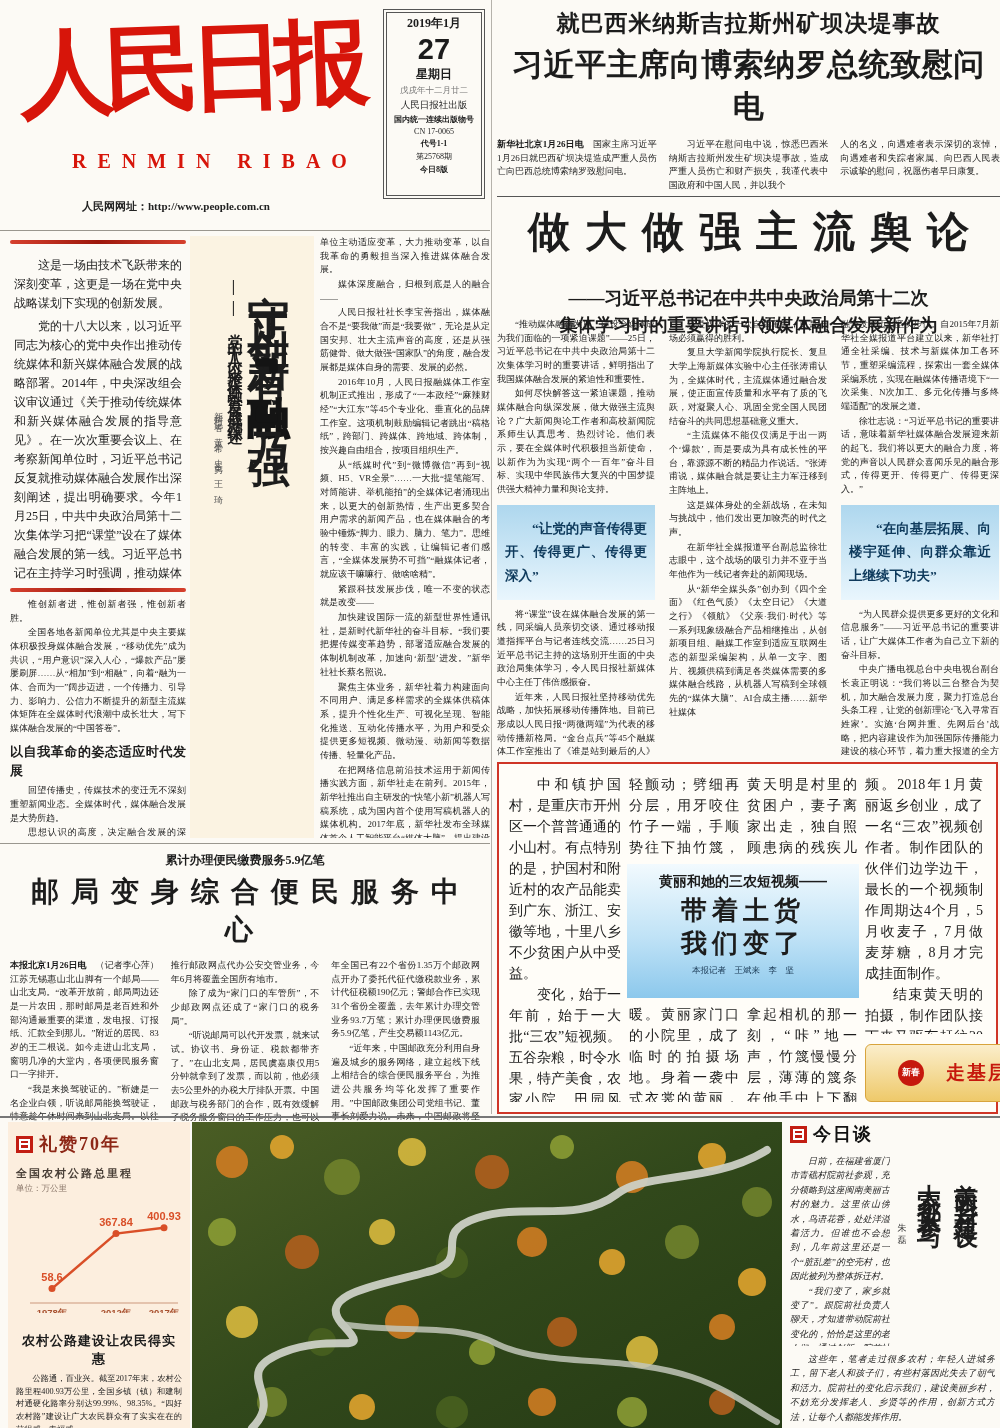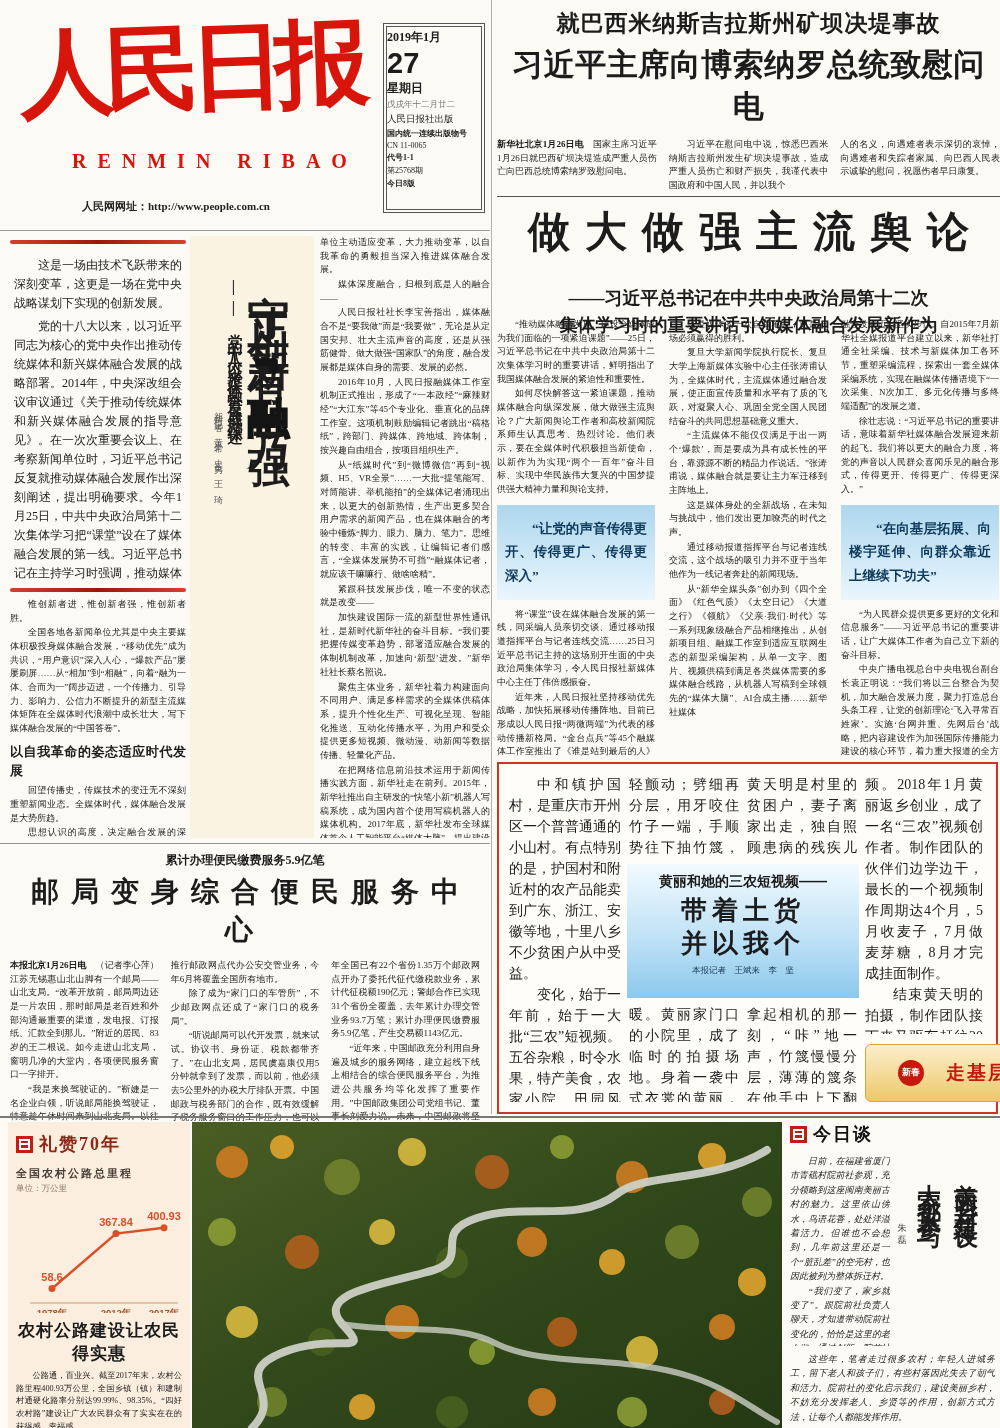--- a/index.html
+++ b/index.html
@@ -10,21 +10,21 @@
   .bt{font-size:9px;line-height:1.52;text-align:justify;overflow:hidden;}
   .bt p{margin:0 0 1px 0;text-indent:2em;}
   .bt p.ni{text-indent:0;}
   .b{font-weight:bold;}
   
   .logo-cn{left:20px;top:4px;width:365px;font-size:95px;font-weight:900;color:#d7150a;
            letter-spacing:-10px;line-height:1.35;transform:rotate(-2deg);white-space:nowrap;}
   .logo-en{left:72px;top:150px;font-size:20px;font-weight:bold;color:#d7150a;letter-spacing:11px;}
   .site-line{left:82px;top:199px;font-size:11px;font-weight:bold;color:#222;text-decoration:none;}
   .datebox{left:386px;top:12px;width:94px;height:182px;border:1px solid #555;outline:1px solid #555;
-           outline-offset:2px;text-align:left;background:#fcfaf5;margin-top:14px;}
+           outline-offset:2px;text-align:center;background:#fcfaf5;}
   .datebox div{margin:2px 0;}
   .d-month{font-size:12px;font-weight:bold;margin-top:6px;}
   .d-day{font-size:29px;font-weight:600;line-height:1.05;}
   .d-week{font-size:12px;font-weight:bold;}
   .d-lunar{font-size:8.5px;color:#777;}
   .d-pub{font-size:9.5px;margin-top:5px;}
   .d-s{font-size:8px;}
   .d-sb{font-size:8px;font-weight:bold;}
   
   .vline{left:491px;top:0;width:1px;height:1114px;background:#b5b2ab;}
@@ -70,21 +70,21 @@
   
   .peach{background:#fceede;}
   .sec-head{display:flex;align-items:center;gap:6px;}
   .paper-logo{width:17px;height:17px;background:#c21d12;position:relative;flex:0 0 aupx;}
   .paper-logo::before{content:"";position:absolute;inset:3px;border:2px solid #fff;}
   .paper-logo::after{content:"";position:absolute;left:3px;right:3px;top:7px;height:2px;background:#fff;}
   .sec-title-red{font-size:18px;font-weight:900;color:#8d2716;letter-spacing:2px;}
   .sec-title-blk{font-size:18px;font-weight:900;color:#111;letter-spacing:2px;}
   .ch-title{font-size:11px;font-weight:bold;color:#4a4038;letter-spacing:2px;margin-top:10px;}
   .ch-unit{font-size:8.5px;color:#8a776a;margin-top:2px;}
-  .ch-head{font-size:17px;font-weight:900;text-align:center;letter-spacing:1px;margin-top:2px;}
+  .ch-head{font-size:13px;font-weight:900;text-align:center;letter-spacing:1px;margin-top:15px;}
   .small-bt{font-size:8.2px;line-height:1.55;text-align:justify;}
   .small-bt p{margin:0;text-indent:2em;}
   .tt-body{font-size:9px;line-height:1.6;font-style:italic;text-align:justify;overflow:hidden;}
   .tt-body p{margin:0;text-indent:2em;}
   .tt-vt{writing-mode:vertical-rl;font-size:24px;font-weight:800;letter-spacing:8px;padding-top:10px;}
   .tt-author{writing-mode:vertical-rl;font-size:9px;color:#444;letter-spacing:12px;padding-top:62px;}
 </style>
 </head>
 <body>
 
@@ -94,21 +94,21 @@
   <div class="abs logo-en">RENMIN RIBAO</div>
   <a class="abs site-line" href="#">人民网网址：http://www.people.com.cn</a>
 
   <div class="abs datebox">
     <div class="d-month">2019年1月</div>
     <div class="d-day sans">27</div>
     <div class="d-week">星期日</div>
     <div class="d-lunar">戊戌年十二月廿二</div>
     <div class="d-pub">人民日报社出版</div>
     <div class="d-sb">国内统一连续出版物号</div>
-    <div class="d-s">CN 11-0065</div>
+    <div class="d-s">CN 17-0065</div>
     <div class="d-sb">代号1-1</div>
     <div class="d-s">第25768期</div>
     <div class="d-sb">今日8版</div>
   </div>
 
   <div class="abs vline"></div>
   <div class="abs hl" style="left:0;top:230px;width:490px;"></div>
 
   <div class="abs" style="left:497px;top:8px;width:503px;">
     <div class="ts-kicker sans">就巴西米纳斯吉拉斯州矿坝决堤事故</div>
@@ -140,21 +140,21 @@
     <div class="quote">“让党的声音传得更开、传得更广、传得更深入”</div>
     <p>将“课堂”设在媒体融合发展的第一线，同采编人员亲切交谈、通过移动报道指挥平台与记者连线交流……25日习近平总书记主持的这场别开生面的中央政治局集体学习，令人民日报社新媒体中心主任丁伟倍感振奋。</p>
     <p>近年来，人民日报社坚持移动优先战略，加快拓展移动传播阵地。目前已形成以人民日报“两微两端”为代表的移动传播新格局。“金台点兵”等45个融媒体工作室推出了《谁是站到最后的人》等一批融媒体产品，广受好评。</p>
 
   </div>
   <div class="abs bt" style="left:669px;top:318px;width:158px;height:440px;">
     <p>这是媒体的一次自我革命，更是一场必须赢得的胜利。</p>
     <p>复旦大学新闻学院执行院长、复旦大学上海新媒体实验中心主任张涛甫认为，全媒体时代，主流媒体通过融合发展，使正面宣传质量和水平有了质的飞跃，对凝聚人心、巩固全党全国人民团结奋斗的共同思想基础意义重大。</p>
     <p>“主流媒体不能仅仅满足于出一两个‘爆款’，而是要成为具有成长性的平台，靠源源不断的精品力作说话。”张涛甫说，媒体融合就是要让主力军迁移到主阵地上。</p>
     <p>这是媒体身处的全新战场，在未知与挑战中，他们发出更加嘹亮的时代之声。</p>
-    <p>通过移动报道指挥平台与记者连线交流，这个战场的吸引力并不亚于当年他作为一线记者奔赴的新闻现场。</p>
+    <p>在新华社全媒报道平台副总监徐壮志眼中，这个战场的吸引力并不亚于当年他作为一线记者奔赴的新闻现场。</p>
     <p>从“新华全媒头条”创办到《四个全面》《红色气质》《太空日记》《大道之行》《领航》《父亲·我们·时代》等一系列现象级融合产品相继推出，从创新项目组、融媒工作室到适应互联网生态的新型采编架构，从单一文字、图片、视频供稿到满足各类媒体需要的多媒体融合线路，从机器人写稿到全球领先的“媒体大脑”、AI合成主播……新华社媒体</p>
   </div>
   <div class="abs bt" style="left:841px;top:318px;width:158px;height:440px;">
     <p class="ni">融合发展迈出坚实步伐。自2015年7月新华社全媒报道平台建立以来，新华社打通全社采编、技术与新媒体加工各环节，重塑采编流程，探索出一套全媒体采编系统，实现在融媒体传播语境下“一次采集、N次加工、多元化传播与多终端适配”的发展之道。</p>
     <p>徐壮志说：“习近平总书记的重要讲话，意味着新华社媒体融合发展迎来新的起飞。我们将以更大的融合力度，将党的声音以人民群众喜闻乐见的融合形式，传得更开、传得更广、传得更深入。”</p>
     <div class="quote">“在向基层拓展、向楼宇延伸、向群众靠近上继续下功夫”</div>
     <p>“为人民群众提供更多更好的文化和信息服务”——习近平总书记的重要讲话，让广大媒体工作者为自己立下新的奋斗目标。</p>
     <p>中央广播电视总台中央电视台副台长袁正明说：“我们将以三台整合为契机，加大融合发展力度，聚力打造总台头条工程，让党的创新理论‘飞入寻常百姓家’。实施‘台网并重、先网后台’战略，把内容建设作为加强国际传播能力建设的核心环节，着力重大报道的全方位立体化传播，继续推出《平语近人》等一批引领主流价值的融合精品。创新升级建设‘一网+一端+新媒体集成遥控平台+市场端口连接’的全媒体传播格局。（下转第二版）</p>
   </div>
 
@@ -225,21 +225,21 @@
     <div class="rb" style="left:130px;top:10px;width:110px;height:86px;">
       <p class="ni">轻颤动；劈细再分层，用牙咬住竹子一端，手顺势往下抽竹篾，篾青便出来了……动作略有生疏，但依然引人入胜。</p>
     </div>
     <div class="rb" style="left:248px;top:10px;width:110px;height:86px;">
       <p class="ni">黄天明是村里的贫困户，妻子离家出走，独自照顾患病的残疾儿子。“光靠低保哪行啊，</p>
     </div>
     <div class="abs tb" style="left:128px;top:100px;width:232px;height:134px;">
       <div class="tb-kicker sans">黄丽和她的三农短视频——</div>
       <div class="tb-title">
         <div>带着土货</div>
-        <div>并以我个</div>
+        <div>我们变了</div>
       </div>
       <div class="tb-byline">本报记者　王斌来　李　坚</div>
     </div>
     <div class="rb" style="left:130px;top:240px;width:110px;height:98px;">
       <p class="ni">暖。黄丽家门口的小院里，成了临时的拍摄场地。身着一袭中式衣裳的黄丽，挽起袖子跟着村民学起手艺活。这次拍摄的主角，是村里50多岁的村民黄天明；“这是我们村的特色手工艺品，也能为乡亲们打开销路。”</p>
     </div>
     <div class="rb" style="left:248px;top:240px;width:110px;height:98px;">
       <p class="ni">拿起相机的那一刻，“咔”地一声，竹篾慢慢分层，薄薄的篾条在他手中上下翻飞。黄丽是土生土长的中和镇妹子，中专毕业后辗转广州十余年。回乡前，黄丽就尝试拍过不少农村生活的短视</p>
     </div>
     <div class="rb" style="left:366px;top:10px;width:118px;height:260px;">

